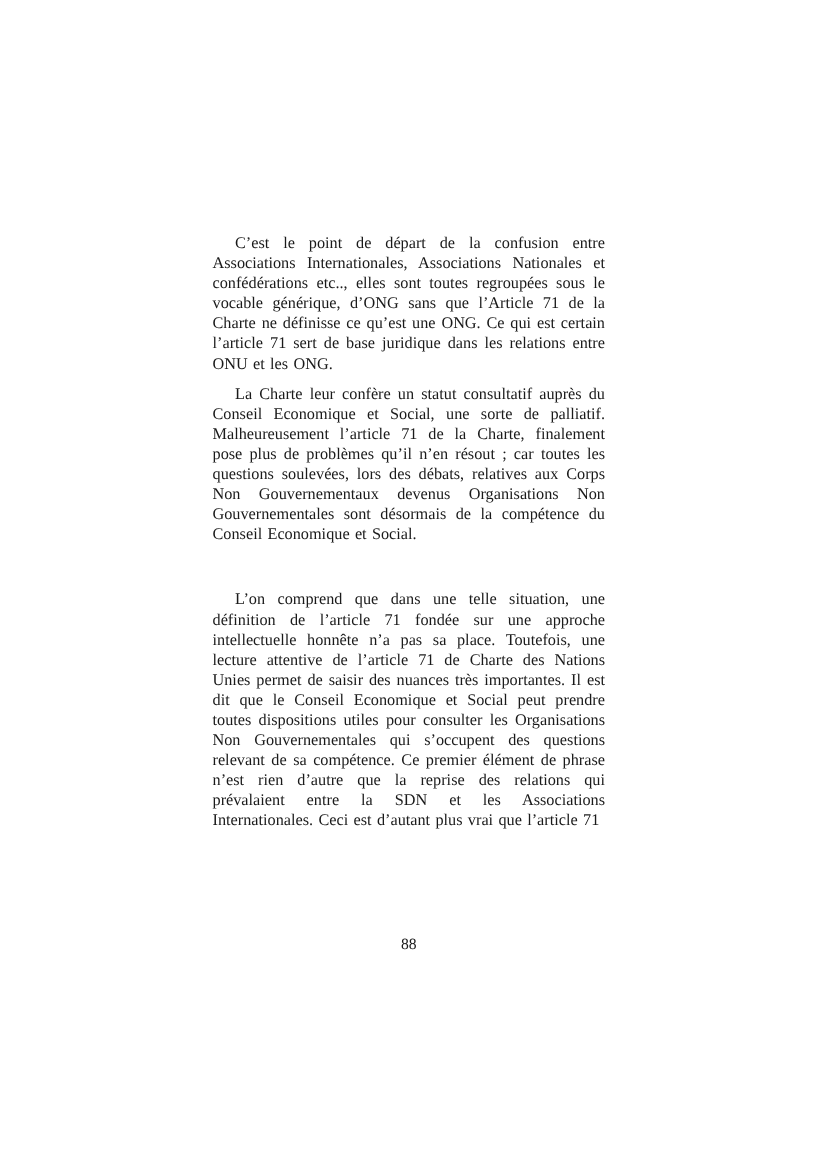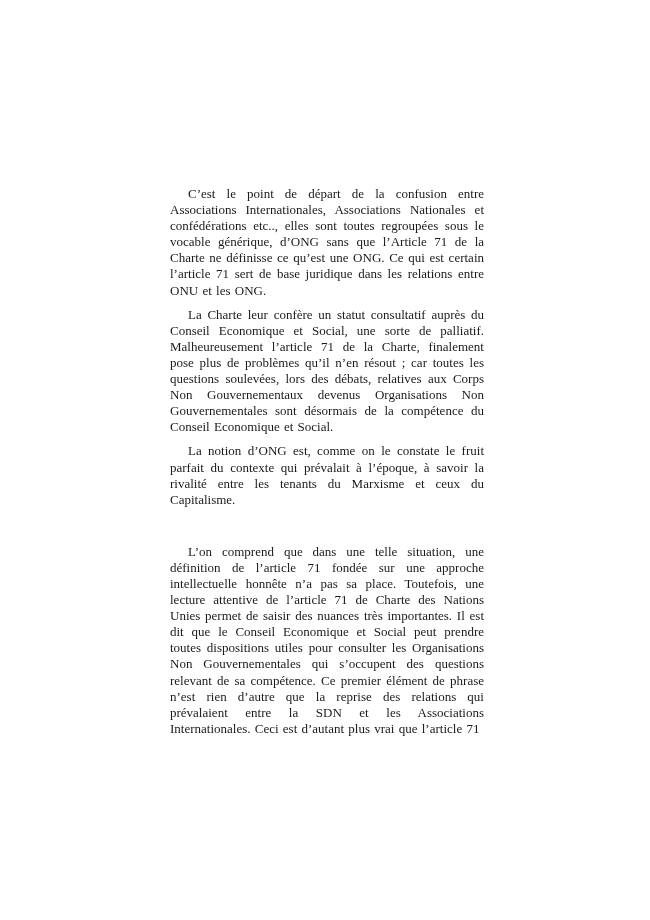--- a/index.html
+++ b/index.html
@@ -53,16 +53,16 @@
     font-size: 12.5px;
   }
 </style>
 </head>
 <body>
 
 <div class="page">
   <div class="text-block">
     <p><span>C’est le point de départ de la confusion entre Associations Internationales, Associations Nationales et confédérations etc.., elles sont toutes regroupées sous le vocable générique, d’ONG sans que </span><span class="bold">l’Article 71 de la Charte ne définisse ce qu’est une ONG.</span><span> Ce qui est certain l’article 71 sert de base juridique dans les relations entre ONU et les ONG.</span></p>
     <p><span>La Charte leur confère un statut consultatif auprès du Conseil Economique et Social, une sorte de palliatif. Malheureusement l’article 71 de la Charte, finalement pose plus de problèmes qu’il n’en résout ; car toutes les questions soulevées, lors des débats, relatives aux Corps Non Gouvernementaux devenus Organisations Non Gouvernementales sont désormais de la compétence du Conseil Economique et Social.</span></p>
-    <p><span>La notion d’ONG est, comme on le constate le fruit parfait du contexte qui prévalait à l’époque, à savoir la rivalité entre les tenants du Marxisme et ceux du Capitalisme.</span></p>
     <p><span>L’on comprend que dans une telle situation, une définition de l’article 71 fondée sur une approche intellectuelle honnête n’a pas sa place. Toutefois, une lecture attentive de l’article 71 de Charte des Nations Unies permet de saisir des nuances très importantes. Il est dit que le Conseil Economique et Social peut prendre toutes dispositions utiles pour consulter les Organisations Non Gouvernementales qui s’occupent des questions relevant de sa compétence. Ce premier élément de phrase n’est rien d’autre que la reprise des relations qui prévalaient entre la SDN et les Associations Internationales. Ceci est d’autant plus vrai que l’article 71</span></p>
   </div>
+  <div class="page-number">88</div>
 </div>
 
 </body></html>

